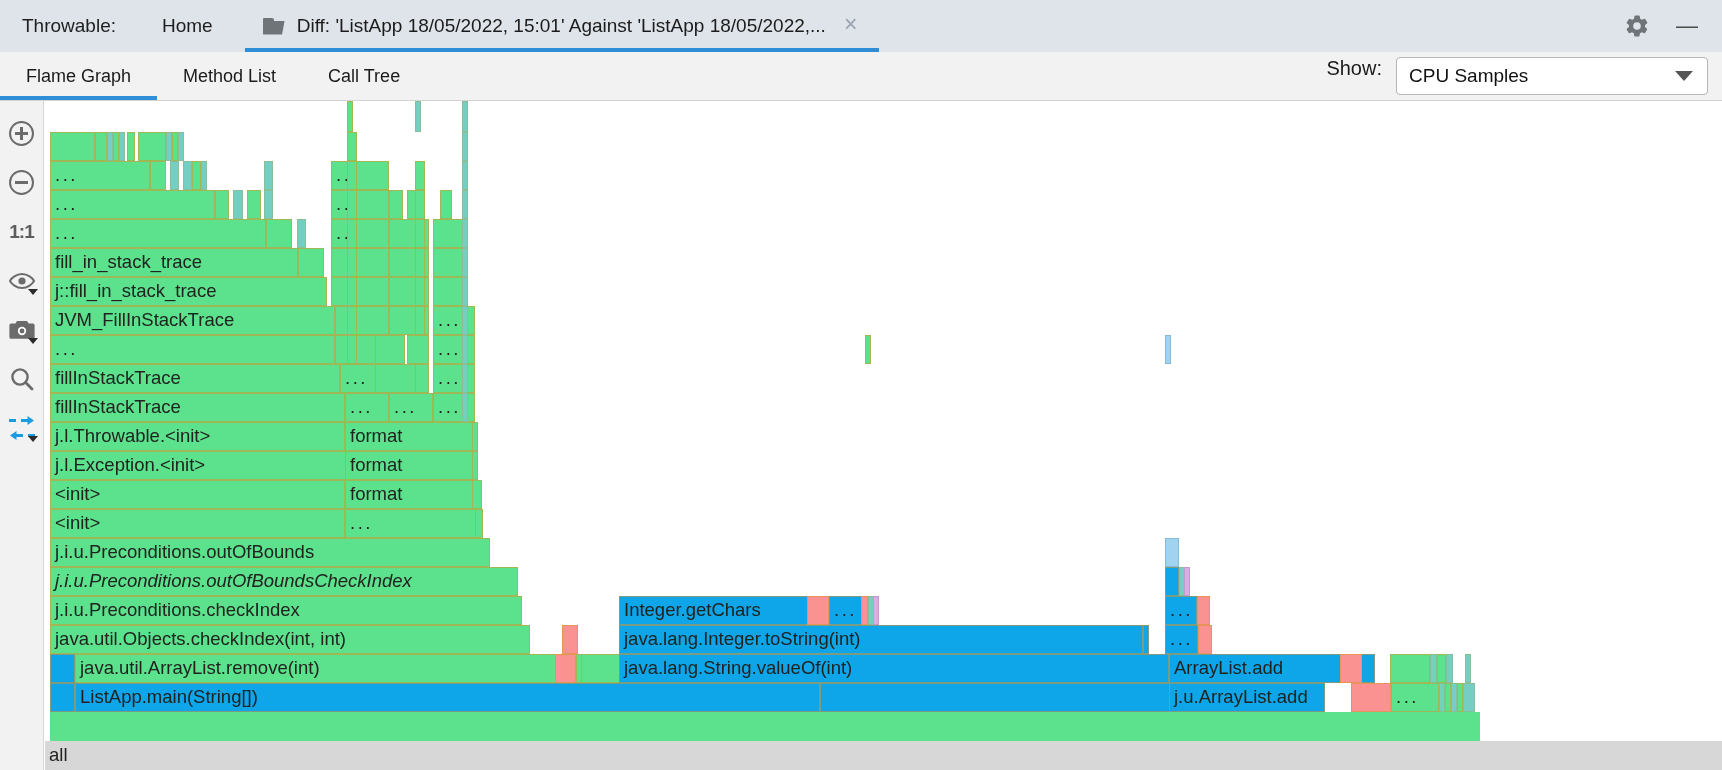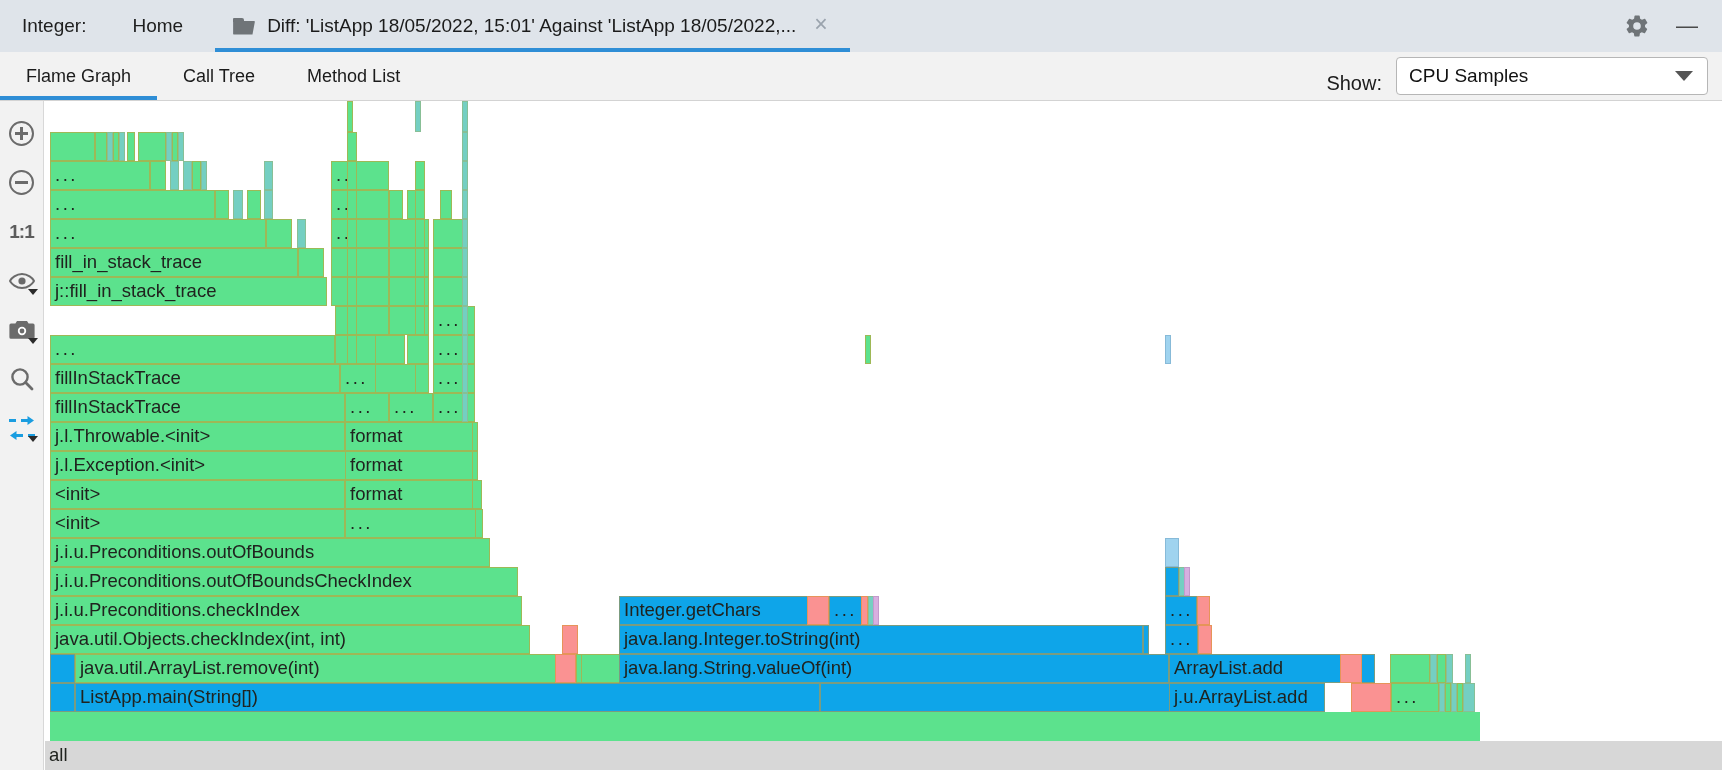--- a/index.html
+++ b/index.html
@@ -71,21 +71,21 @@
   .vtab {
     display: flex; align-items: center; padding: 0 26px;
     font-size: 18px; color: #1b1b1b; cursor: pointer; position: relative;
     height: 100%;
   }
   .vtab.active::after {
     content: ""; position: absolute; left: 0; right: 0; bottom: 0;
     height: 4px; background: #2f8ed6;
   }
   #show-group {
-    margin-left: auto; display: flex; align-items: flex-end; gap: 14px;
+    margin-left: auto; display: flex; align-items: flex-start; gap: 14px;
     padding-right: 14px;
   }
   #show-label { font-size: 20px; color: #1b1b1b; }
   #show-select {
     width: 312px; height: 38px; background: #ffffff;
     border: 1px solid #b6b6b6; border-radius: 4px;
     display: flex; align-items: center; padding: 0 12px;
     font-size: 19px; color: #111; cursor: pointer; position: relative;
   }
   #show-caret {
@@ -141,21 +141,21 @@
   .frame.p  { background: #d7afe0; border-color: rgba(180,140,190,.6); }
   .frame.gray { background: #d7d7d7; border-color: #c6c6c6; }
   .frame.dots { letter-spacing: 2.5px; }
   .frame.noborder { border: none; }
 </style>
 </head>
 <body>
 
 <div id="titlebar">
   <div id="title-left">
-    <span class="tb-label">Integer:</span>
+    <span class="tb-label">Throwable:</span>
     <div id="home-item">
       <span>Home</span>
     </div>
     <div id="diff-tab">
       <span class="folder-ic"></span>
       <span id="diff-title">Diff: 'ListApp 18/05/2022, 15:01' Against 'ListApp 18/05/2022,...</span>
       <span id="tab-close">×</span>
     </div>
   </div>
   <div id="title-right">
@@ -169,24 +169,24 @@
     </div>
   </div>
 </div>
 
 <div id="toolbar">
   <div id="view-tabs">
     <div class="vtab active">
       <span>Flame Graph</span>
     </div>
     <div class="vtab">
+      <span>Method List</span>
+    </div>
+    <div class="vtab">
       <span>Call Tree</span>
-    </div>
-    <div class="vtab">
-      <span>Method List</span>
     </div>
   </div>
   <div id="show-group">
     <span id="show-label">Show:</span>
     <div id="show-select">
       <span>CPU Samples</span>
       <span id="show-caret"></span>
     </div>
   </div>
 </div>
@@ -311,20 +311,21 @@
       <div class="frame g" style="left: 5px; width: 248px;">fill_in_stack_trace</div>
       <div class="frame g" style="left: 253px; width: 26px;"></div>
       <div class="frame g" style="left: 286px; width: 58px;"></div>
       <div class="frame g" style="left: 302px; width: 10px;"></div>
       <div class="frame g" style="left: 344px; width: 40px;"></div>
       <div class="frame g" style="left: 370px; width: 10px;"></div>
       <div class="frame g" style="left: 388px; width: 30px;"></div>
       <div class="frame t" style="left: 417px; width: 6px;"></div>
     </div>
     <div class="row" style="top: 205px;">
+      <div class="frame g" style="left: 5px; width: 285px;">JVM_FillInStackTrace</div>
       <div class="frame g" style="left: 290px; width: 54px;"></div>
       <div class="frame g" style="left: 302px; width: 10px;"></div>
       <div class="frame g" style="left: 344px; width: 40px;"></div>
       <div class="frame g" style="left: 370px; width: 10px;"></div>
       <div class="frame g dots" style="left: 388px; width: 42px;">...</div>
       <div class="frame t" style="left: 417px; width: 6px;"></div>
     </div>
     <div class="row" style="top: 234px;">
       <div class="frame g dots" style="left: 5px; width: 285px;">...</div>
       <div class="frame g" style="left: 290px; width: 54px;"></div>
@@ -367,21 +368,21 @@
     <div class="row" style="top: 408px;">
       <div class="frame g" style="left: 5px; width: 295px;">&lt;init&gt;</div>
       <div class="frame g dots" style="left: 300px; width: 135px;">...</div>
       <div class="frame g" style="left: 430px; width: 8px;"></div>
     </div>
     <div class="row" style="top: 437px;">
       <div class="frame g" style="left: 5px; width: 440px;">j.i.u.Preconditions.outOfBounds</div>
       <div class="frame b" style="left: 1120px; width: 14px;"></div>
     </div>
     <div class="row" style="top: 466px;">
-      <div class="frame g" style="left: 5px; width: 468px;">j.i.u.Preconditions.outOfBoundsCheckIndex</div>
+      <div class="frame g" style="left: 5px; width: 468px; font-style: italic;">j.i.u.Preconditions.outOfBoundsCheckIndex</div>
       <div class="frame y" style="left: 1120px; width: 14px;"></div>
       <div class="frame t" style="left: 1134px; width: 5px;"></div>
       <div class="frame p" style="left: 1139px; width: 4px;"></div>
     </div>
     <div class="row" style="top: 495px;">
       <div class="frame g" style="left: 5px; width: 472px;">j.i.u.Preconditions.checkIndex</div>
       <div class="frame y" style="left: 574px; width: 198px;">Integer.getChars</div>
       <div class="frame r" style="left: 762px; width: 22px;"></div>
       <div class="frame y dots" style="left: 784px; width: 38px;">...</div>
       <div class="frame r" style="left: 816px; width: 7px;"></div>

